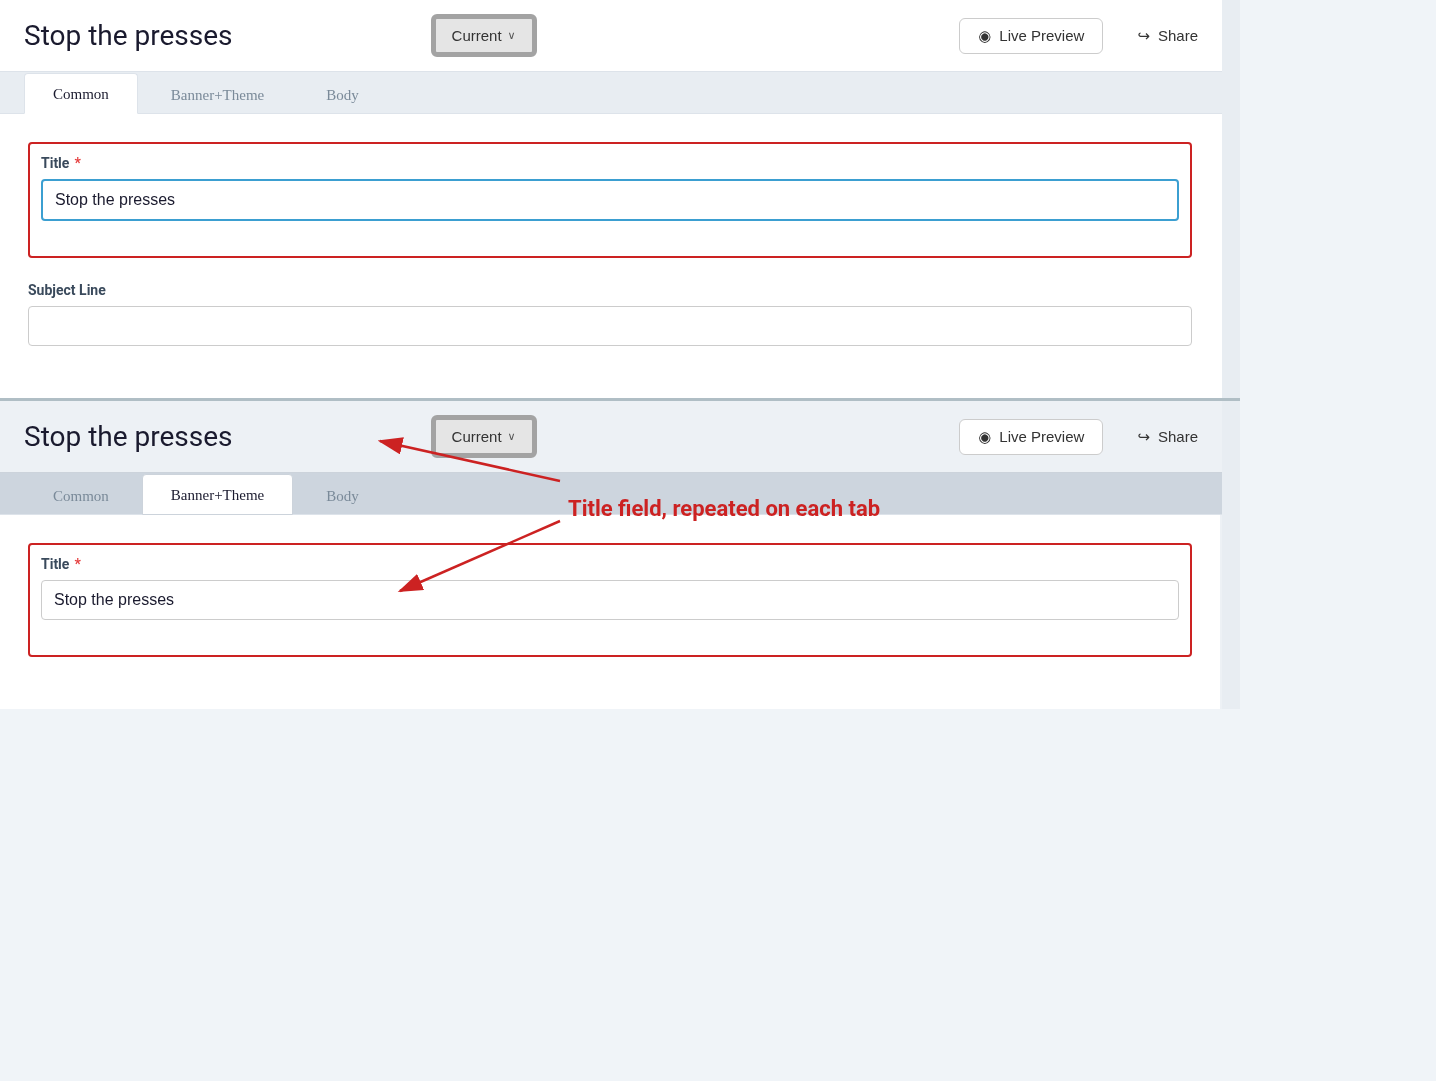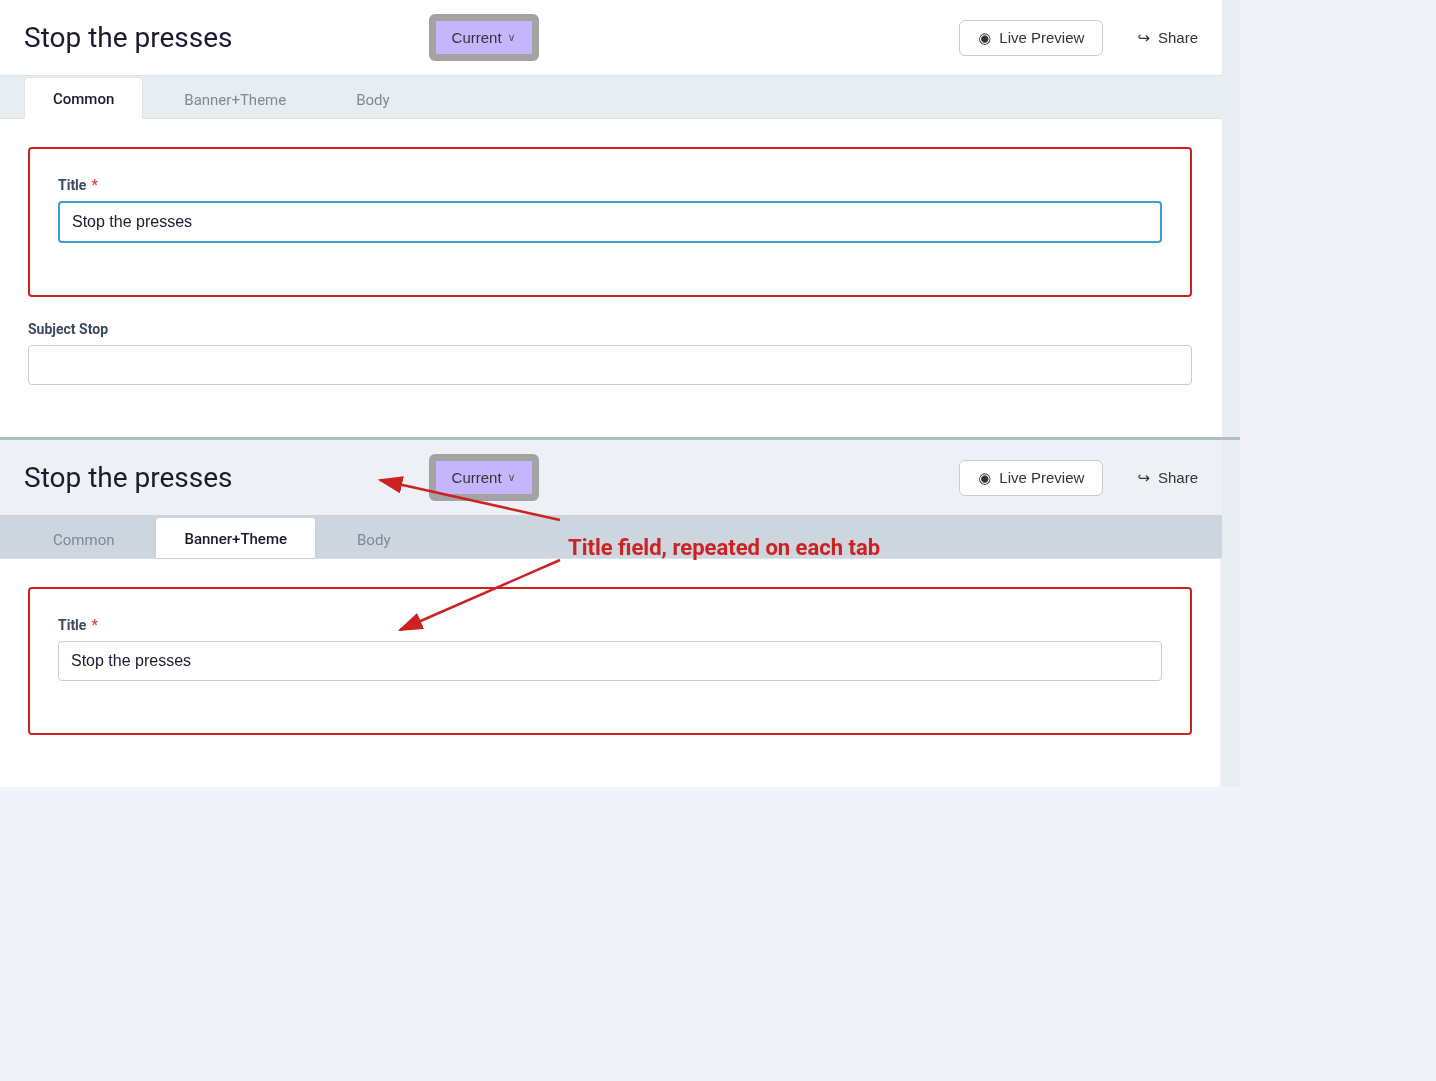--- a/index.html
+++ b/index.html
@@ -24,23 +24,23 @@
       font-size: 28px;
       font-weight: 400;
       color: #1a1a2e;
       flex: 1;
     }
     .version-dropdown {
       display: flex;
       align-items: center;
       gap: 6px;
       padding: 8px 16px;
-      border: 7px solid #a3a3a3;
+      border: 5px solid #a3a3a3;
       border-radius: 6px;
-      background: #c4b5fd;
+      background: #e5e5e5;
       font-size: 15px;
       color: #333;
       cursor: pointer;
     }
     .version-dropdown .chevron {
       font-size: 11px;
       color: #555;
     }
     .header-spacer { flex: 1; }
     .live-preview-btn {
@@ -68,21 +68,22 @@
       cursor: pointer;
     }
 
     
     .tabs-bar {
       display: flex;
       align-items: flex-end;
       padding: 0 24px;
       background: #e8edf2;
       border-bottom: 1px solid #dde3ea;
-      gap: 12px;
+      gap: 4px;
+      font-family: Liberation Serif, serif;
     }
     .tab {
       padding: 12px 28px 10px;
       font-size: 15px;
       color: #7a8a99;
       cursor: pointer;
       border: 1px solid transparent;
       border-bottom: none;
       border-radius: 4px 4px 0 0;
       background: transparent;
@@ -134,21 +135,21 @@
     .field-input.focused {
       border-color: #3b9fd1;
       border-width: 2px;
       box-shadow: 0 0 0 0px rgba(59,159,209,0.15);
     }
 
     
     .red-outline-box {
       border: 2.5px solid #cc2222;
       border-radius: 4px;
-      padding: 28px;
+      padding: 11px;
       margin-bottom: 24px;
     }
     .annotation-text {
       font-size: 22px;
       font-weight: 700;
       color: #cc2222;
       font-family: -apple-system, BlinkMacSystemFont, 'Segoe UI', Roboto, sans-serif;
     }
 
     
@@ -222,21 +223,21 @@
           <div class="field-label">
             <span>Title</span>
             <span class="required-star">*</span>
           </div>
           <input type="text" class="field-input focused" value="Stop the presses" style="">
         </div>
       </div>
 
       <div class="field-group">
         <div class="field-label">
-          <span>Subject Stop</span>
+          <span>Subject Line</span>
         </div>
         <input type="text" class="field-input" value="" style="">
       </div>
     </div>
 
     <div class="scroll-strip"></div>
   </div>
 
   <div style="position:relative; height:0; width:1436px; z-index:200;">
     <svg style="position:absolute; top:-260px; left:0; width:1436px; height:520px; pointer-events:none;">

